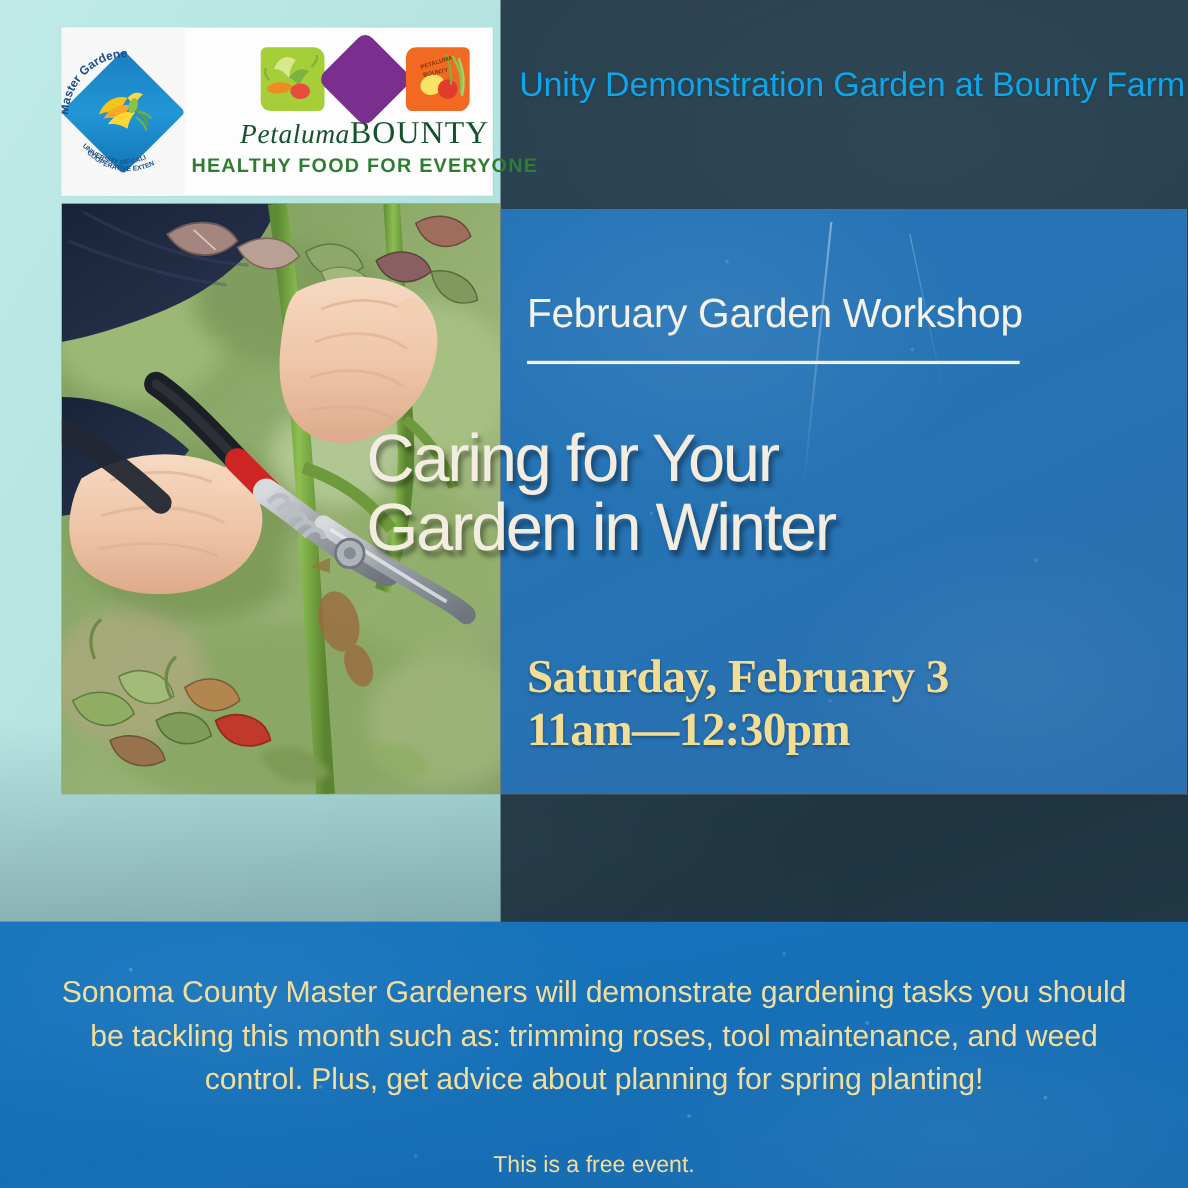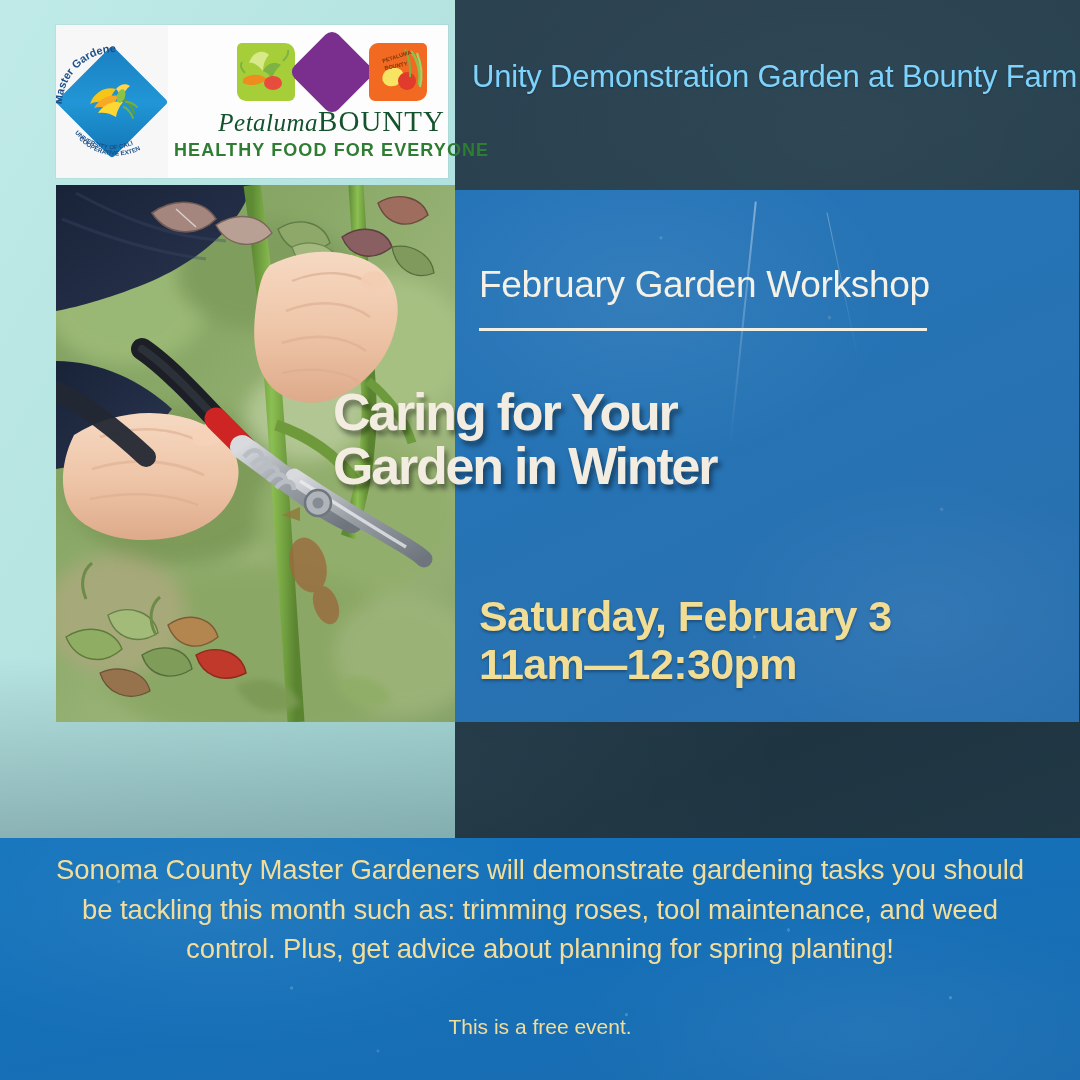--- a/index.html
+++ b/index.html
@@ -52,21 +52,21 @@
       radial-gradient(circle at 27% 62%, rgba(225,240,250,.40) 0 1.1px, transparent 2px),
       radial-gradient(circle at 44% 27%, rgba(225,240,250,.35) 0 1.6px, transparent 2px),
       radial-gradient(circle at 58% 73%, rgba(225,240,250,.40) 0 1.2px, transparent 2px),
       radial-gradient(circle at 73% 38%, rgba(225,240,250,.35) 0 1.5px, transparent 2px),
       radial-gradient(circle at 88% 66%, rgba(225,240,250,.40) 0 1.3px, transparent 2px),
       radial-gradient(circle at 35% 88%, rgba(225,240,250,.30) 0 1.1px, transparent 2px),
       radial-gradient(circle at 66% 12%, rgba(225,240,250,.30) 0 1.2px, transparent 2px);
   }
   .footer-body{
     position:relative;z-index:2;
-    padding:12px 42px 0 42px;
+    padding:44px 42px 0 42px;
     text-align:center;
     color:#f3dd9a;
     font-size:27.5px;
     line-height:1.44;
     letter-spacing:-0.1px;
   }
   .footer-free{
     position:relative;z-index:2;
     margin-top:46px;text-align:center;color:#f3dd9a;font-size:21px;
   }
@@ -108,21 +108,21 @@
   
   .photo{
     position:absolute;left:56px;top:185px;width:399px;height:537px;
     overflow:hidden;background:#6f8a54;
   }
   .photo svg{display:block;width:399px;height:537px;}
 
   
   .addr{
     position:absolute;left:472px;top:56px;
-    color:#7dd3fc;font-size:31px;line-height:1.35;letter-spacing:-0.2px;
+    color:#0ea5e9;font-size:31px;line-height:1.35;letter-spacing:-0.2px;
     text-shadow:0 1px 2px rgba(0,0,0,.25);
   }
 
   
   .panelbox{
     position:absolute;left:455px;top:190px;width:624px;height:532px;
     background:#f97316;padding:0;box-sizing:border-box;
   }
   .panelblue{
     position:relative;width:100%;height:100%;box-sizing:border-box;
@@ -157,26 +157,27 @@
     color:#f4f1e6;font-size:37px;letter-spacing:-0.3px;white-space:nowrap;
   }
   .rule{
     position:absolute;left:24px;top:138px;width:448px;height:3px;background:#f2efe3;z-index:3;
   }
   .datetime{
     position:absolute;left:24px;top:402px;z-index:3;
     color:#f2dd94;font-weight:bold;font-size:43px;line-height:1.12;
     letter-spacing:-0.6px;white-space:nowrap;
     text-shadow:0 2px 3px rgba(0,0,0,.30);
+    font-family:Liberation Serif, serif;
   }
 
   
   .headline{
     position:absolute;left:333px;top:388px;z-index:12;
-    color:#f3ece0;font-weight:bold;font-size:52px;line-height:.93;
+    color:#f3ece0;font-weight:normal;font-size:61px;line-height:.93;
     letter-spacing:-2.2px;white-space:nowrap;
     text-shadow:3px 5px 5px rgba(0,0,0,.42);
   }
   .headline .l2{display:block;margin-top:6px;}
 </style>
 </head>
 <body>
 
 <div id="stage">
 

